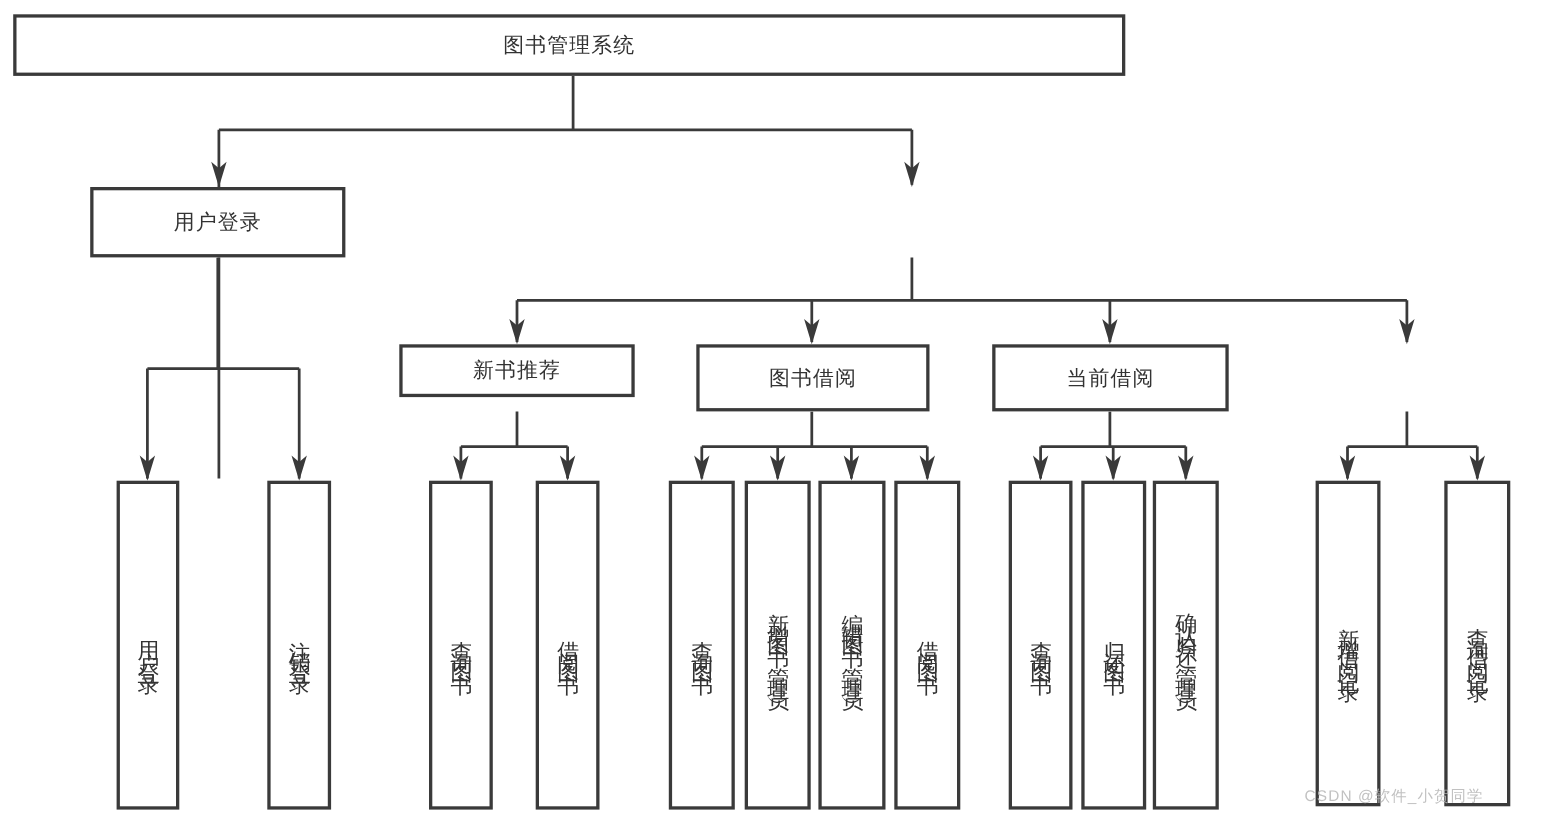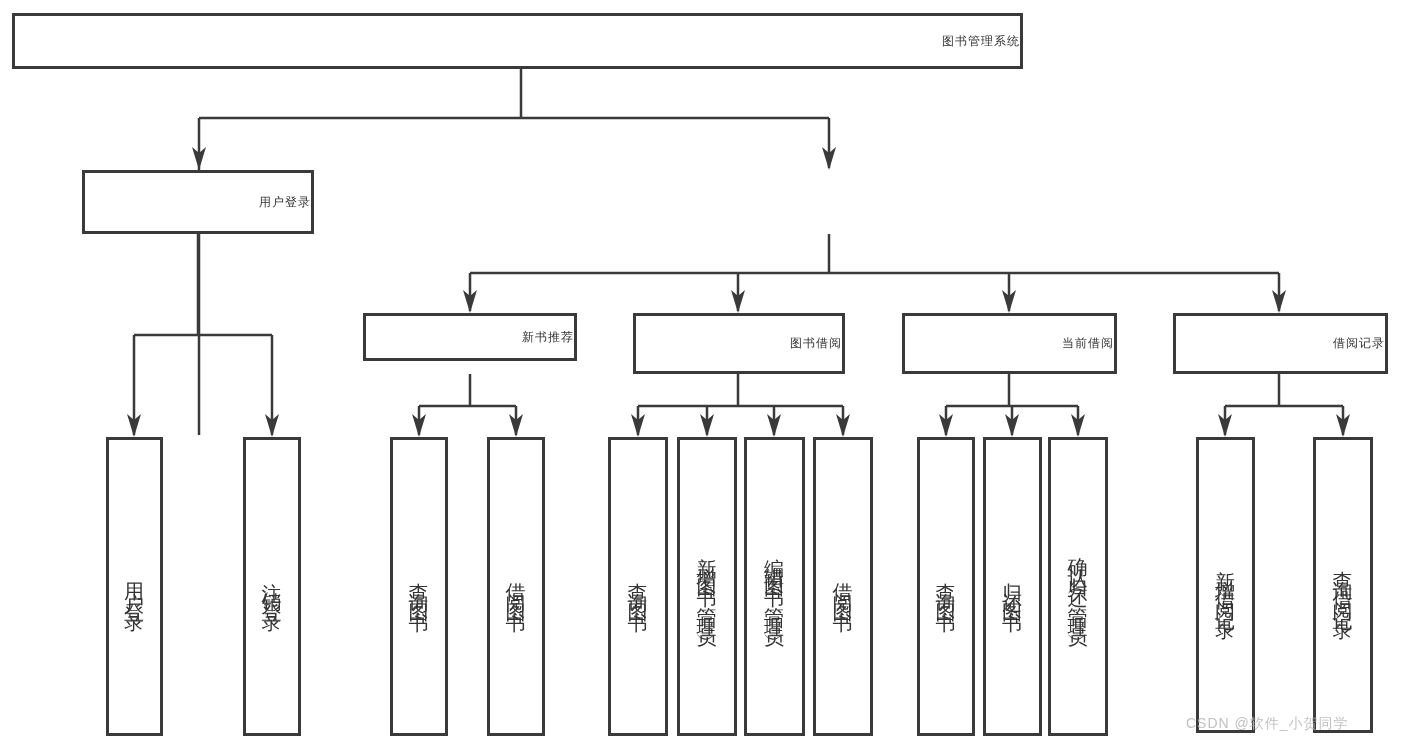--- a/index.html
+++ b/index.html
@@ -15,21 +15,21 @@
   .node {
     position: absolute;
     box-sizing: border-box;
     background: #ffffff;
     border: 3px solid #3a3a3a;
     display: flex;
     align-items: center;
     justify-content: center;
     color: #333333;
   }
-  .h-node { font-size: 12px; letter-spacing: 1px; justify-content: flex-end; }
+  .h-node { font-size: 19px; letter-spacing: 1px; }
   .leaf { top: 437px; height: 299px; }
   .v-label {
     writing-mode: vertical-rl;
     text-orientation: mixed;
     font-size: 20px;
     letter-spacing: 10px;
     line-height: 1;
     color: #333333;
     white-space: nowrap;
   }
@@ -93,23 +93,20 @@
 
   <div class="node h-node" style="left:363px; top:313px; width:214px; height:48px">
     <span>新书推荐</span>
   </div>
   <div class="node h-node" style="left:633px; top:313px; width:212px; height:61px">
     <span>图书借阅</span>
   </div>
   <div class="node h-node" style="left:902px; top:313px; width:215px; height:61px">
     <span>当前借阅</span>
   </div>
-  <div class="node h-node" style="left:1173px; top:313px; width:215px; height:61px">
-    <span>借阅记录</span>
-  </div>
 
   <div class="node leaf" style="left:106px; width:57px">
     <span class="v-label">用户登录</span>
   </div>
   <div class="node leaf" style="left:243px; width:58px">
     <span class="v-label">注销登录</span>
   </div>
 
   <div class="node leaf" style="left:390px; width:58px">
     <span class="v-label">查询图书</span>

